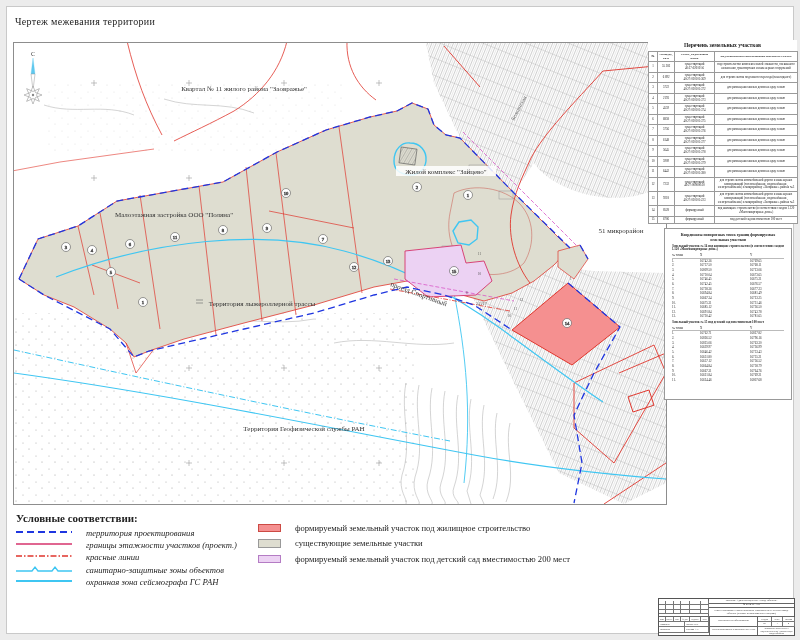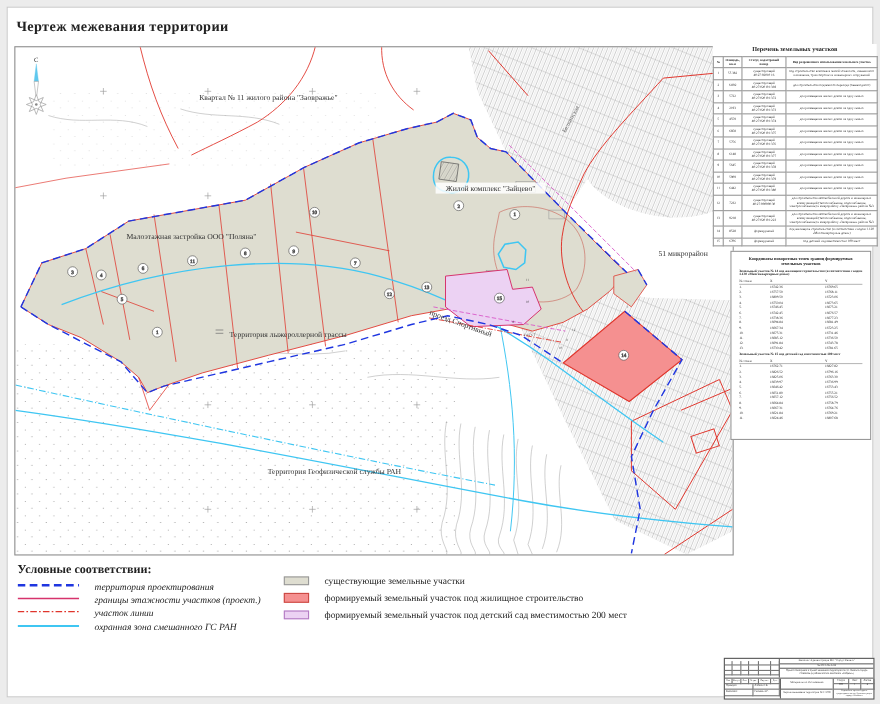--- a/index.html
+++ b/index.html
@@ -1,20 +1,20 @@
 <!DOCTYPE html>
 <html><head>
 <meta charset="utf-8">
 <style>
   html,body{margin:0;padding:0;}
   #app{position:relative;width:800px;height:640px;background:#ececec;overflow:hidden;
        font-family:"Liberation Serif",serif;color:#222;}
   #sheet{position:absolute;left:6px;top:6px;right:6px;bottom:6px;background:#fff;border:1px solid #c9c9c9;}
   .abs{position:absolute;}
-  #page-title{left:15px;top:16px;font-size:13px;font-weight:bold;letter-spacing:.3px;}
+  #page-title{left:15px;top:16px;font-size:10px;font-weight:normal;letter-spacing:.3px;}
   #map-frame{left:13px;top:42px;width:654px;height:463px;border:1px solid #8d8d8d;box-sizing:border-box;background:#fff;}
   
   #plots-wrap{left:648px;top:40px;width:149px;background:#fff;}
   #plots-title{font-size:5.6px;font-weight:bold;text-align:center;margin:2px 0 3px 0;}
   table.plots{border-collapse:collapse;width:149px;table-layout:fixed;}
   table.plots th,table.plots td{border:0.5px solid #9a9a9a;font-size:3px;line-height:1.25;
       padding:1px 1.5px;text-align:center;vertical-align:middle;font-family:"Liberation Serif",serif;overflow:hidden;}
   table.plots th{font-weight:bold;font-size:2.9px;}
   col.c-n{width:9px}col.c-a{width:17px}col.c-s{width:40px}col.c-u{width:83px}
   .cad{display:block;}
@@ -623,38 +623,44 @@
     <div class="lg-item">
       <svg class="lg-sample" width="56" height="8">
         <line x1="0" y1="4" x2="56" y2="4" stroke="#d6336c" stroke-width="1.4"></line>
         </svg>
       <span class="lg-label">границы этажности участков (проект.)</span>
     </div>
     <div class="lg-item">
       <svg class="lg-sample" width="56" height="8">
         <line x1="0" y1="4" x2="56" y2="4" stroke="#e0352c" stroke-width="1.3" stroke-dasharray="6 2 1.5 2"></line>
         </svg>
-      <span class="lg-label">участок линии</span>
+      <span class="lg-label">красные линии</span>
+    </div>
+    <div class="lg-item">
+      <svg class="lg-sample" width="56" height="10">
+        <path d="M0,6 L16,6 l3,-4 l3,4 L36,6 l3,-4 l3,4 L56,6" fill="none" stroke="#3fc6f2" stroke-width="1.3"></path>
+        </svg>
+      <span class="lg-label">санитарно-защитные зоны объектов</span>
     </div>
     <div class="lg-item">
       <svg class="lg-sample" width="56" height="8">
         <line x1="0" y1="4" x2="56" y2="4" stroke="#3fc6f2" stroke-width="1.8"></line>
         </svg>
-      <span class="lg-label">охранная зона смешанного ГС РАН</span>
+      <span class="lg-label">охранная зона сейсмографа ГС РАН</span>
     </div>
   </div>
 
   <div id="legend-right" class="abs">
+    <div class="ar-item">
+      <span class="ar-sw sw-house"></span>
+      <span class="lg-label">формируемый земельный участок под жилищное строительство</span>
+    </div>
     <div class="ar-item">
       <span class="ar-sw sw-exist"></span>
       <span class="lg-label">существующие земельные участки</span>
-    </div>
-    <div class="ar-item">
-      <span class="ar-sw sw-house"></span>
-      <span class="lg-label">формируемый земельный участок под жилищное строительство</span>
     </div>
     <div class="ar-item">
       <span class="ar-sw sw-kind"></span>
       <span class="lg-label">формируемый земельный участок под детский сад вместимостью 200 мест</span>
     </div>
   </div>
 
   <div id="stamp" class="abs">
     <div class="r" style="flex:0 0 17px;">
       <div class="c sig-empty" style="width:50px;flex:0 0 50px;">

